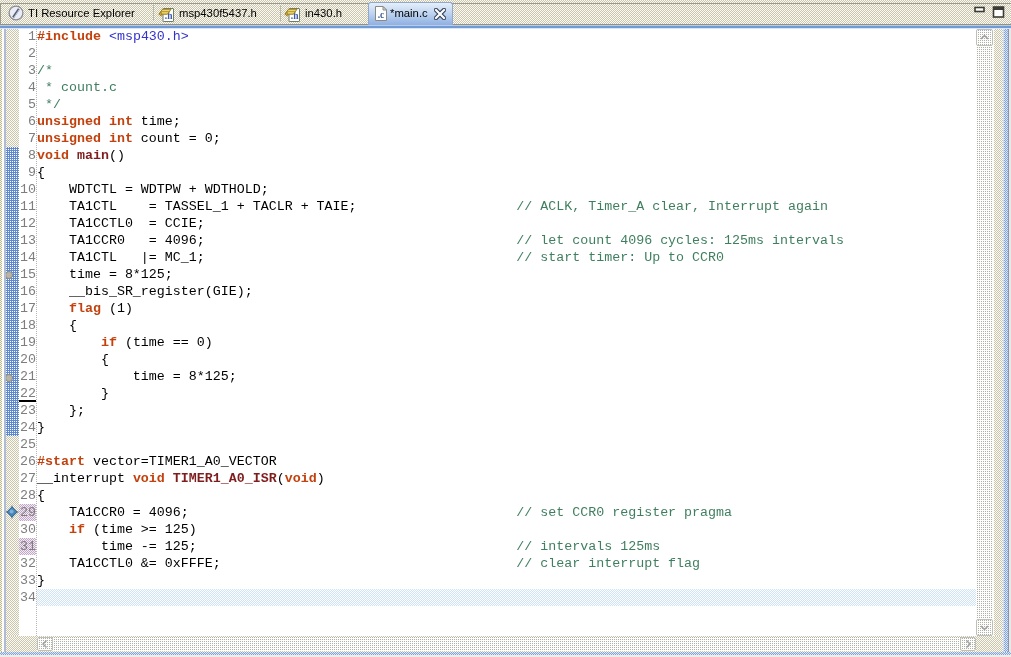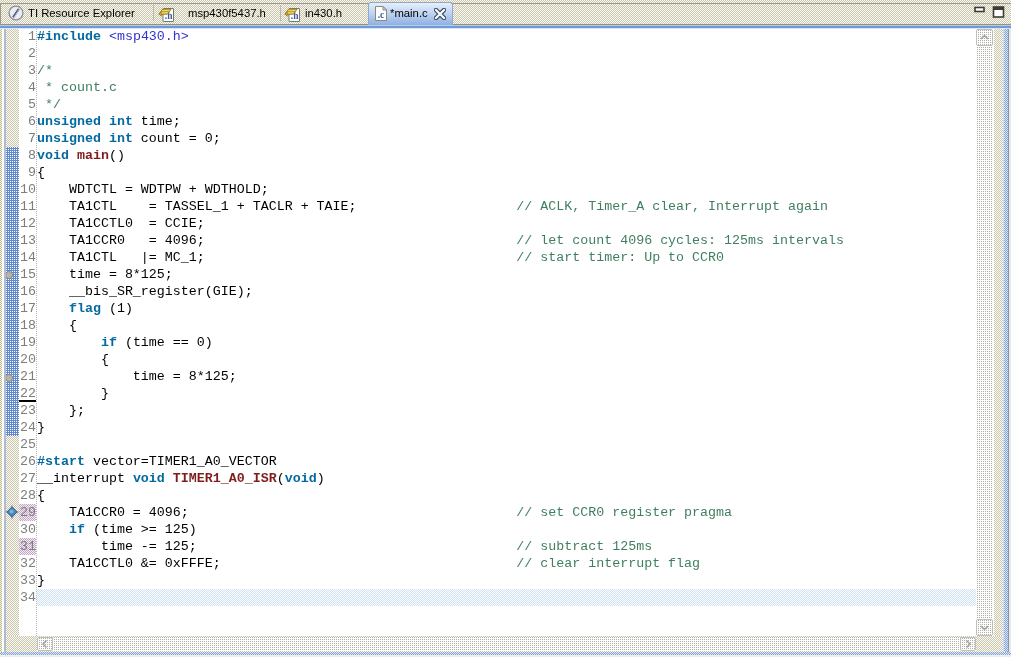--- a/index.html
+++ b/index.html
@@ -8,21 +8,21 @@
 .abs { position:absolute; }
 .patt { background:conic-gradient(#c9c5b4 0 25%,#fdfbee 0 50%,#c9c5b4 0 75%,#fdfbee 0); background-size:2px 2px; }
 .patt2 { background:conic-gradient(#bcb794 0 25%,#f6f4e2 0 50%,#bcb794 0 75%,#f6f4e2 0); background-size:2px 2px; }
 .stip { background:#fdfdfb conic-gradient(#aeaeaa 0 25%,#fdfdfb 0); background-size:2px 2px; }
 .bluedith { background:conic-gradient(#84a5da 0 25%,#d4e0f2 0 50%,#84a5da 0 75%,#e2eaf6 0); background-size:2px 2px; }
 .rangebar { background:conic-gradient(#fff 0 25%,#6189cd 0); background-size:2px 2px; }
 .qd { background:conic-gradient(#c2a6c6 0 25%,#f3ebf4 0 50%,#c2a6c6 0 75%,#f3ebf4 0); background-size:2px 2px; }
 .curline { background:conic-gradient(#cfe2f6 0 25%,#fdfeff 0 50%,#cfe2f6 0 75%,#fdfeff 0); background-size:2px 2px; }
 pre { font-family:"Liberation Mono",monospace; font-size:13.32px; line-height:17px; white-space:pre; }
 #code { left:37px; top:28px; color:#000; }
-#code .k { color:#0369a1; font-weight:bold; }
+#code .k { color:#c2410c; font-weight:bold; }
 #code .b { color:#7f1d1d; font-weight:bold; }
 #code .c { color:#3f7f5f; }
 #code .s { color:#3333cc; }
 #nums { left:0; top:28px; width:36px; text-align:right; color:#7e7e7e; }
 .tablabel { position:absolute; top:7px; font-size:11.3px; color:#000; white-space:nowrap; }
 .sep { position:absolute; top:5px; width:1px; height:16px; background:#bab8a8; }
 </style></head>
 <body>
 <div id="root">
 
@@ -41,21 +41,21 @@
 </svg>
 <div class="tablabel" style="left:28px">TI Resource Explorer</div>
 
 <svg class="abs" width="18" height="18" style="left:158px;top:4px" viewBox="0 0 18 18">
   <rect x="5" y="4.5" width="10.5" height="13" rx="0.5" fill="#fff" stroke="#6f7f62"></rect>
   <text x="10.6" y="14.8" font-family="Liberation Serif" font-size="9.5" font-weight="bold" fill="#3c59a8" text-anchor="middle">.h</text>
   <polygon points="1,10.2 9.5,10.2 13,5.2 4.5,5.2" fill="#ecd56a" stroke="#97761e" stroke-width="1"></polygon>
   <polygon points="1,10.2 3.2,12.2 3.2,7.6" fill="#d8b93e" stroke="#97761e" stroke-width="0.8"></polygon>
   <line x1="3.6" y1="7.6" x2="11.6" y2="7.6" stroke="#b89a30" stroke-width="1"></line>
 </svg>
-<div class="tablabel" style="left:188px">msp430f5437.h</div>
+<div class="tablabel" style="left:179px">msp430f5437.h</div>
 
 <svg class="abs" width="18" height="18" style="left:284px;top:4px" viewBox="0 0 18 18">
   <rect x="5" y="4.5" width="10.5" height="13" rx="0.5" fill="#fff" stroke="#6f7f62"></rect>
   <text x="10.6" y="14.8" font-family="Liberation Serif" font-size="9.5" font-weight="bold" fill="#3c59a8" text-anchor="middle">.h</text>
   <polygon points="1,10.2 9.5,10.2 13,5.2 4.5,5.2" fill="#ecd56a" stroke="#97761e" stroke-width="1"></polygon>
   <polygon points="1,10.2 3.2,12.2 3.2,7.6" fill="#d8b93e" stroke="#97761e" stroke-width="0.8"></polygon>
   <line x1="3.6" y1="7.6" x2="11.6" y2="7.6" stroke="#b89a30" stroke-width="1"></line>
 </svg>
 <div class="tablabel" style="left:305px">in430.h</div>
 
@@ -165,21 +165,21 @@
             time = 8*125;
         }
     };
 }
 
 <span class="k">#start</span> vector=TIMER1_A0_VECTOR
 __interrupt <span class="k">void</span> <span class="b">TIMER1_A0_ISR</span>(<span class="k">void</span>)
 {
     TA1CCR0 = 4096;                                         <span class="c">// set CCR0 register pragma</span>
     <span class="k">if</span> (time &gt;= 125)
-        time -= 125;                                        <span class="c">// subtract 125ms</span>
+        time -= 125;                                        <span class="c">// intervals 125ms</span>
     TA1CCTL0 &amp;= 0xFFFE;                                     <span class="c">// clear interrupt flag</span>
 }
 </pre>
 
 <div class="abs stip" style="left:976px;top:29px;width:16px;height:607px"></div>
 <div class="abs" style="left:992px;top:29px;width:2px;height:607px;background:#fbfbf7"></div>
 <div class="abs stip" style="left:976px;top:29px;width:17px;height:17px;border:1px solid #bfbfb7;border-radius:2px;background-color:#fcfcfa"></div>
 <svg class="abs" width="17" height="17" style="left:976px;top:29px" viewBox="0 0 17 17">
       <path d="M5 10 L8.5 6.5 L12 10" fill="none" stroke="#a2a2a0" stroke-width="1.5"></path>
     </svg>

